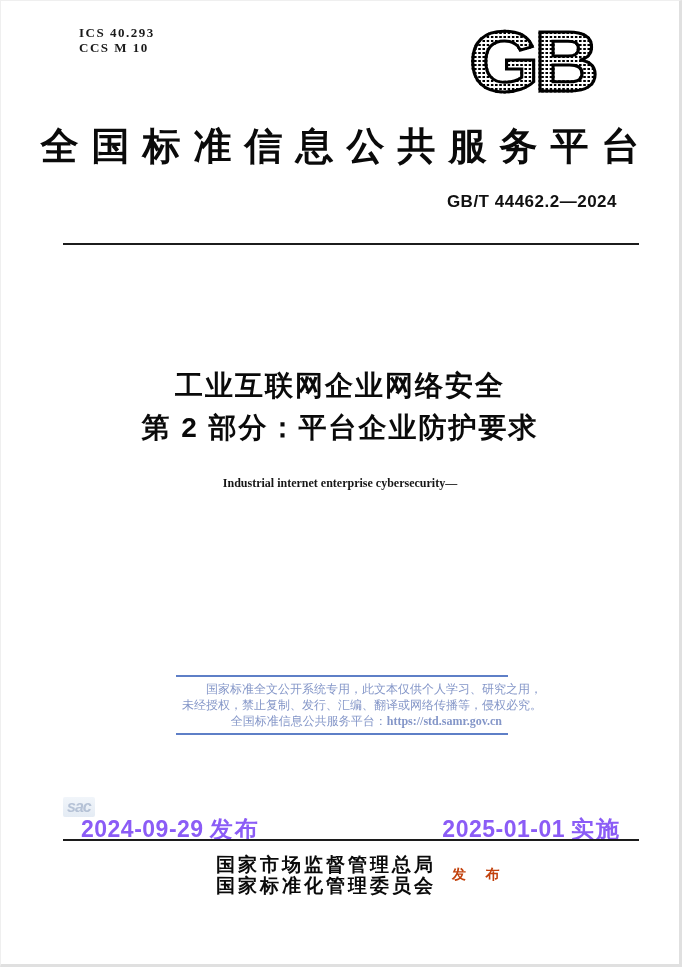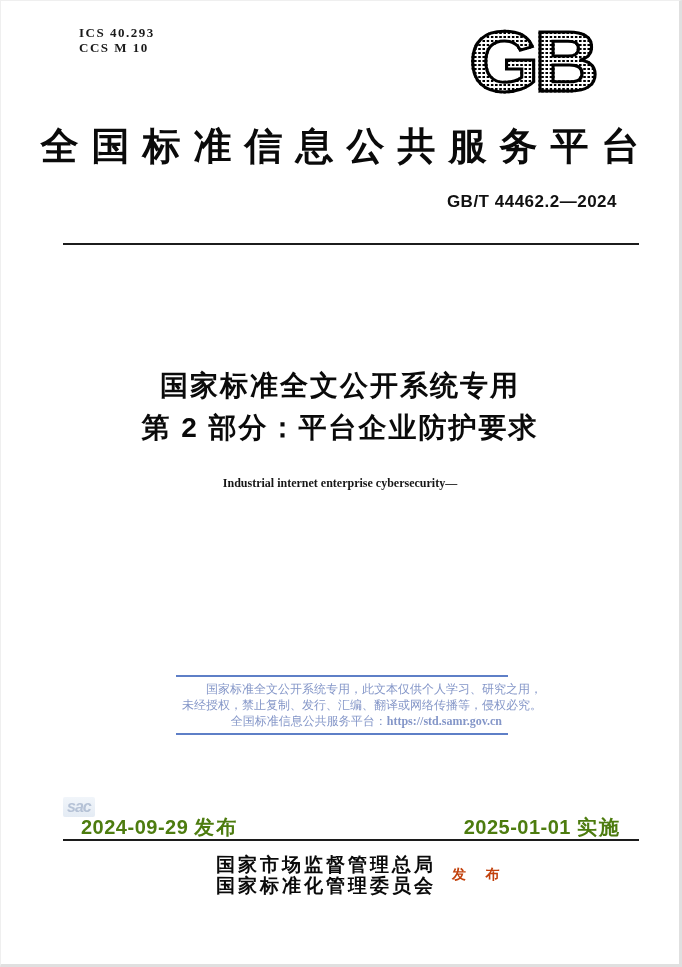--- a/index.html
+++ b/index.html
@@ -99,21 +99,21 @@
     font-style:italic;font-weight:bold;font-size:16px;line-height:20px;
     color:#b5c2d6;
     background:linear-gradient(#f1f5fa,#e4ebf4);
     border-radius:2px;padding:0 4px;letter-spacing:-1px;
   }
   
   .dates-row{
     position:absolute;left:80px;right:58px;top:813px;
     display:flex;justify-content:space-between;align-items:baseline;
     font-family:"Liberation Sans", sans-serif;
-    font-weight:bold;font-size:20px;color:#4d7c0f;
+    font-weight:bold;font-size:23px;color:#8b5cf6;
   }
   .date-item{white-space:nowrap;letter-spacing:0.5px;}
   .date-label{margin-left:6px;letter-spacing:2px;}
   
   .publisher{
     position:absolute;left:215px;top:853px;
     display:flex;align-items:center;gap:16px;
   }
   .publisher-names{
     font-family:"Liberation Serif", serif;
@@ -141,21 +141,21 @@
     <span class="gb-logo-text">GB</span>
   </div>
 
   <div class="nat-title">全国标准信息公共服务平台</div>
 
   <div class="std-no">GB/T 44462.2—2024</div>
 
   <div class="rule rule-top"></div>
 
   <div class="main-title">
-    <div>国家标准全文公开系统专用</div>
+    <div>工业互联网企业网络安全</div>
     <div>第 2 部分：平台企业防护要求</div>
   </div>
 
   <div class="en-title">
     <div>Industrial internet enterprise cybersecurity—</div>
   </div>
 
   <div class="notice-box">
     <div class="notice-line1">国家标准全文公开系统专用，此文本仅供个人学习、研究之用，</div>
     <div class="notice-line2">未经授权，禁止复制、发行、汇编、翻译或网络传播等，侵权必究。</div>

